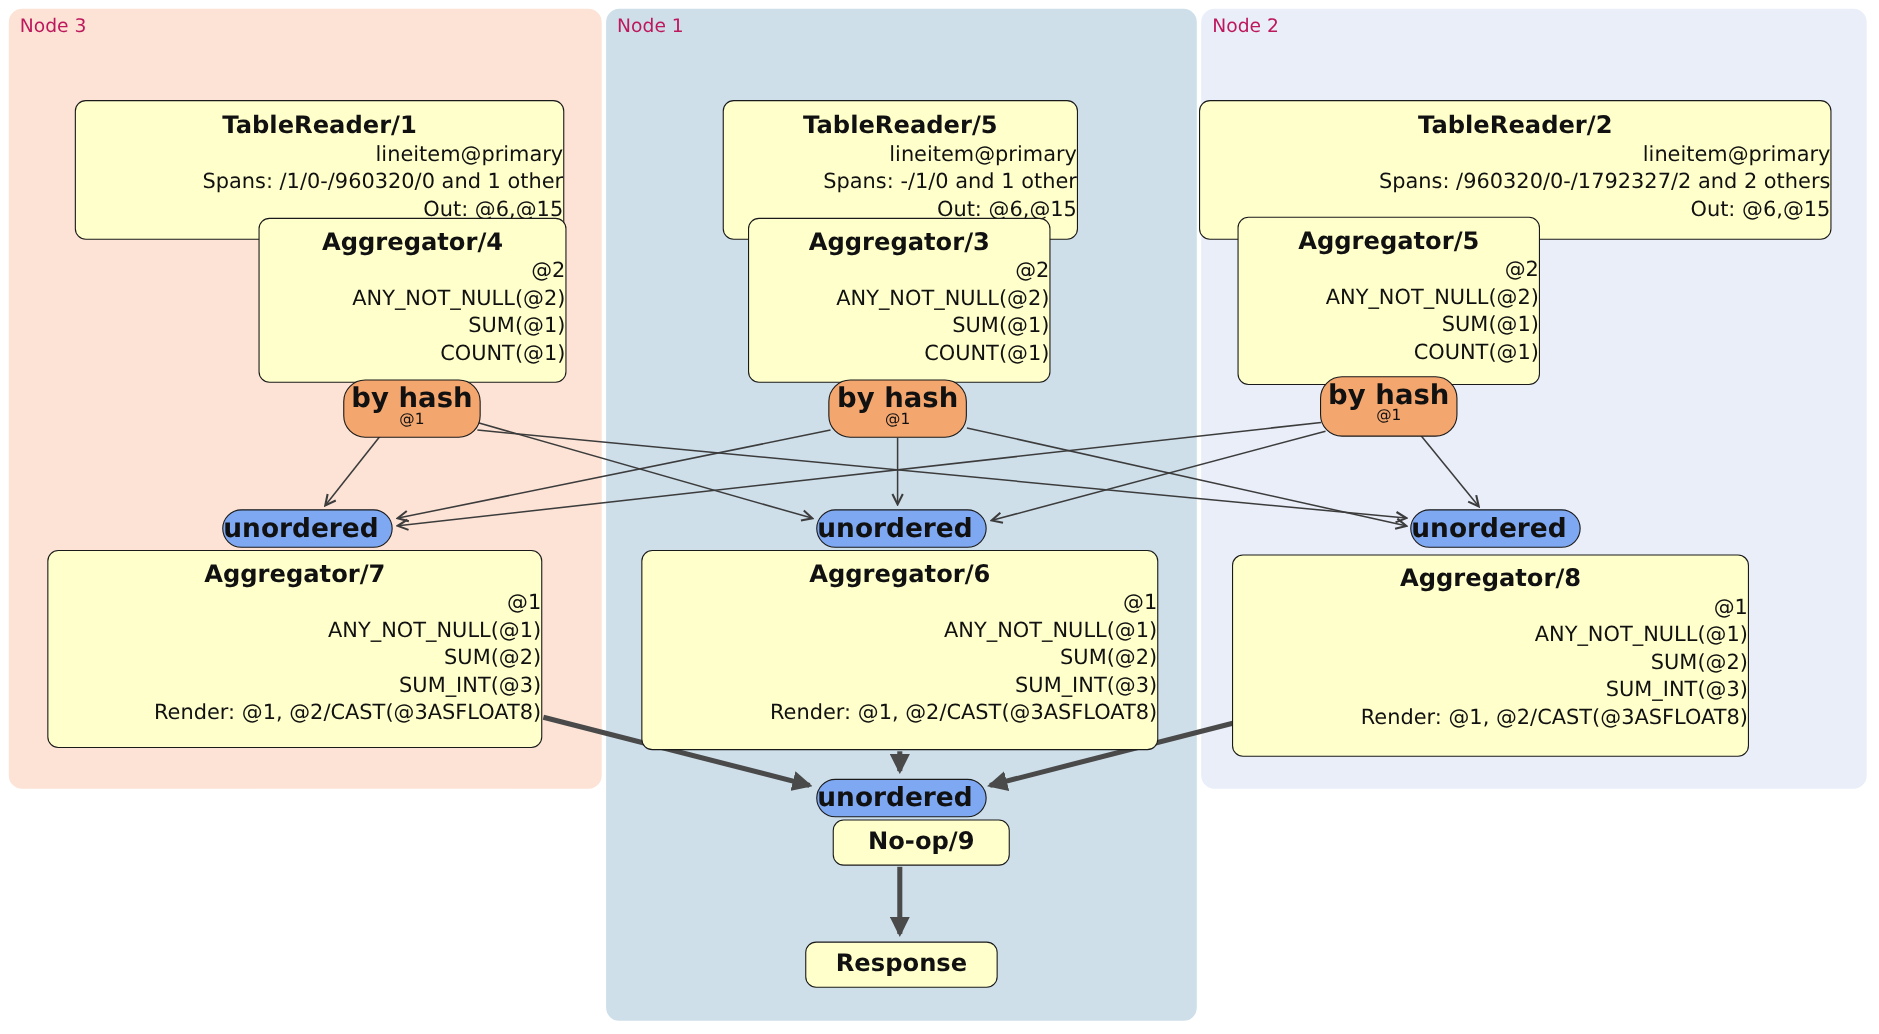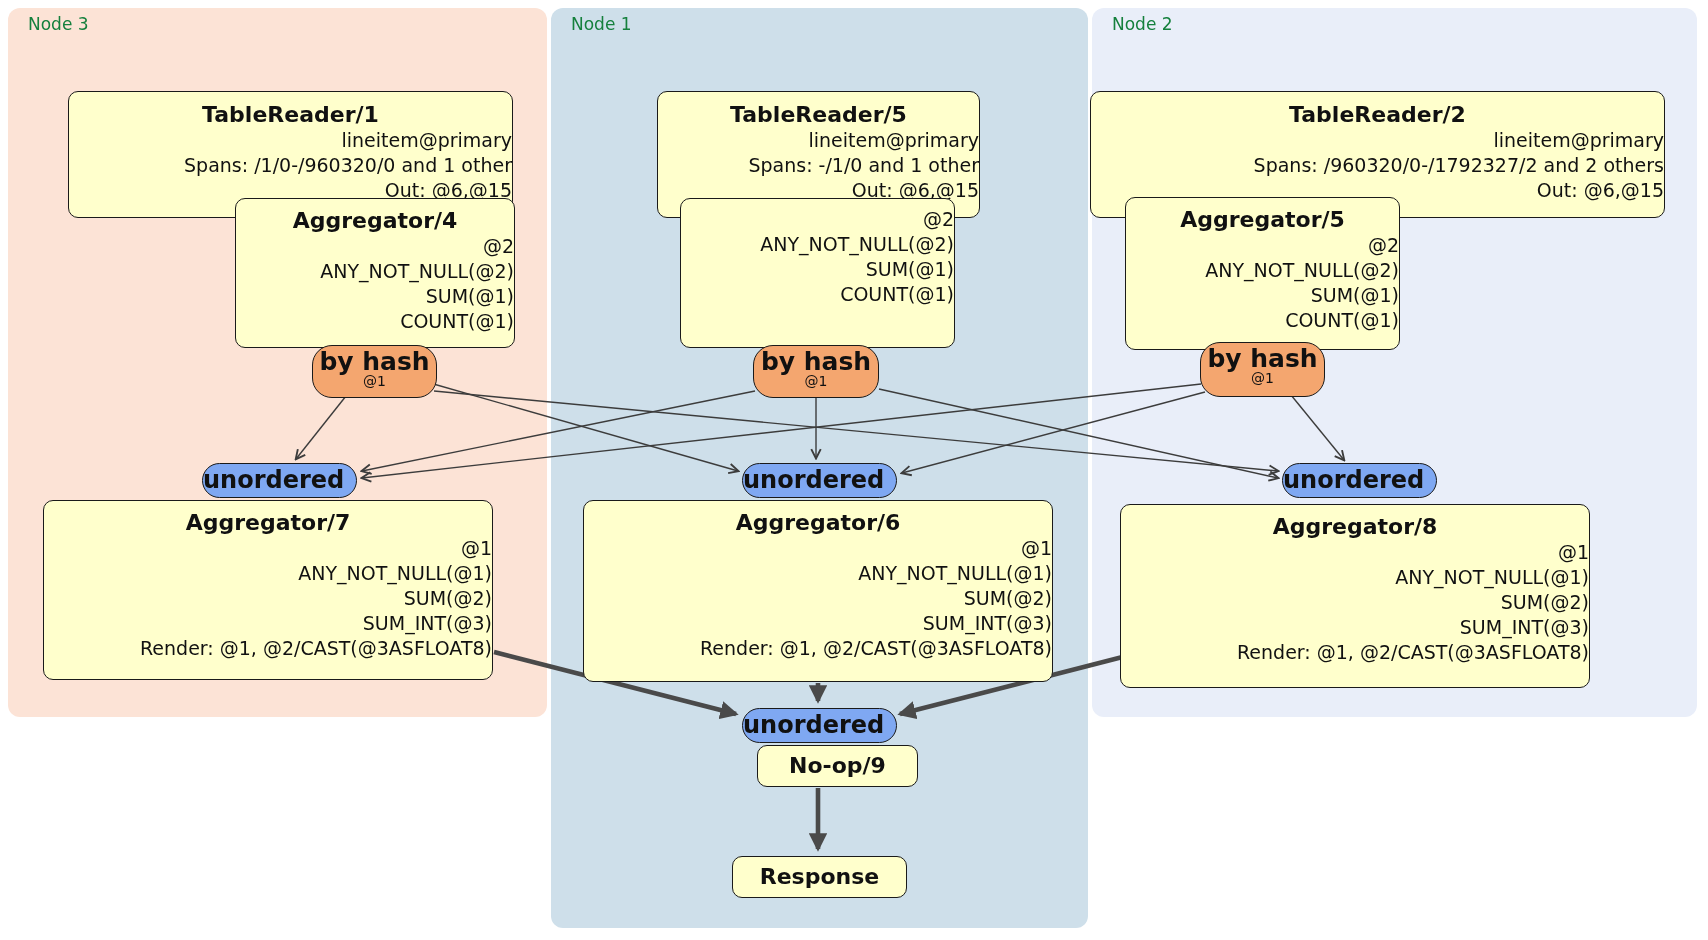--- a/index.html
+++ b/index.html
@@ -5,21 +5,21 @@
   :root{
     --node3-bg:#FCE3D6; --node1-bg:#CEDFEA; --node2-bg:#E9EEF9;
     --box-bg:#FFFFCC; --box-border:#1a1a1a;
     --router-bg:#F4A66F; --sync-bg:#7FA8F2;
     --edge:#4A4A4A; --edge-thin:#3C3C3C; --text:#111;
   }
   html,body{margin:0;padding:0;background:#fff;}
   #stage{position:relative;width:1708px;height:940px;overflow:hidden;
          font-family:"DejaVu Sans","Liberation Sans",sans-serif;color:var(--text);}
   .region{position:absolute;border-radius:12px;}
-  .region-label{position:absolute;left:20px;top:6px;font-size:17px;color:#15803d;}
+  .region-label{position:absolute;left:10px;top:6px;font-size:17px;color:#be185d;}
   #edges{position:absolute;left:0;top:0;width:1708px;height:940px;z-index:2;}
   .pbox{position:absolute;z-index:3;background:var(--box-bg);
         border:1.6px solid var(--box-border);border-radius:10px;
         text-align:center;box-sizing:border-box;}
   .ptitle{font-size:22px;font-weight:bold;line-height:27px;}
   .pline{font-size:19px;line-height:25px;white-space:nowrap;text-align:right;}
   .tr-box{padding-top:9px;margin-top:48px;}
   .agg-box{padding-top:8px;}
   .router{position:absolute;z-index:4;background:var(--router-bg);
           border:1.6px solid var(--box-border);border-radius:20px;
@@ -110,20 +110,21 @@
     <div class="pline">Render: @1, @2/CAST(@3ASFLOAT8)</div>
   </div>
 
   <div class="pbox tr-box" style="left:657px;top:43px;width:323px;height:127px">
     <div class="ptitle">TableReader/5</div>
     <div class="pline">lineitem@primary</div>
     <div class="pline">Spans: -/1/0 and 1 other</div>
     <div class="pline">Out: @6,@15</div>
   </div>
   <div class="pbox agg-box" style="left:680px;top:198px;width:275px;height:150px">
+    <div class="ptitle">Aggregator/3</div>
     <div class="pline">@2</div>
     <div class="pline">ANY_NOT_NULL(@2)</div>
     <div class="pline">SUM(@1)</div>
     <div class="pline">COUNT(@1)</div>
   </div>
   <div class="router" style="left:753px;top:345px;width:126px;height:53px">
     <div class="router-label">by hash</div>
     <div class="router-sub">@1</div>
   </div>
   <div class="sync" style="left:742px;top:463px;width:155px;height:35px">unordered</div>

